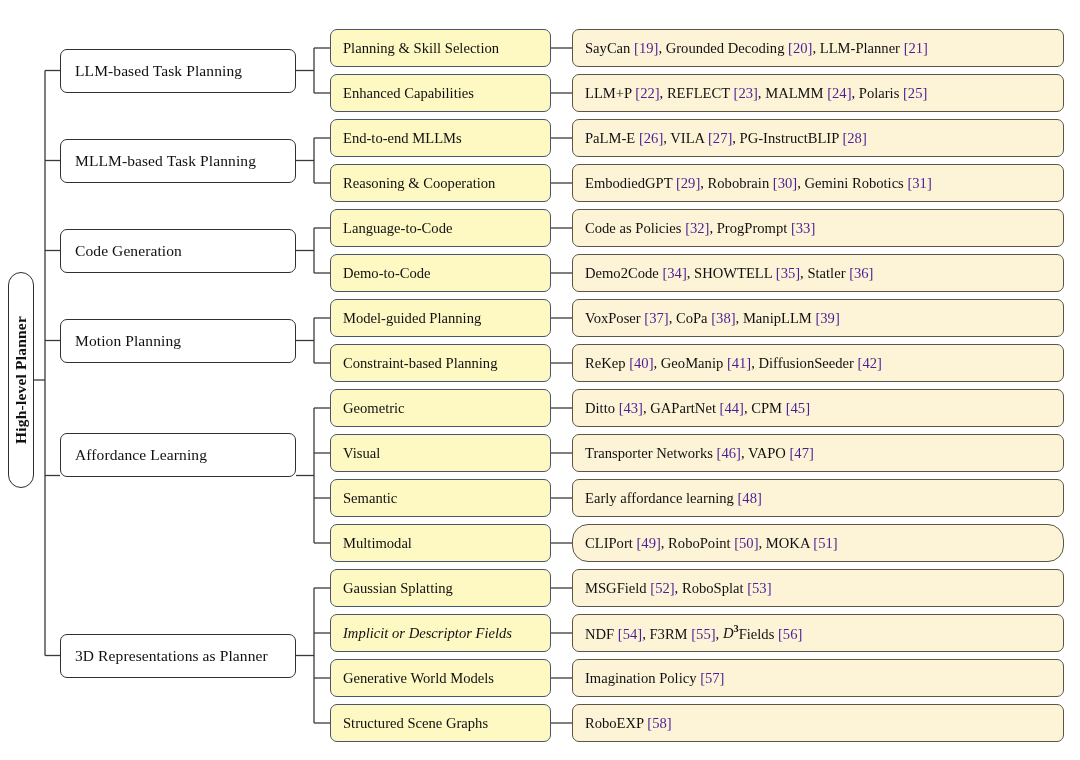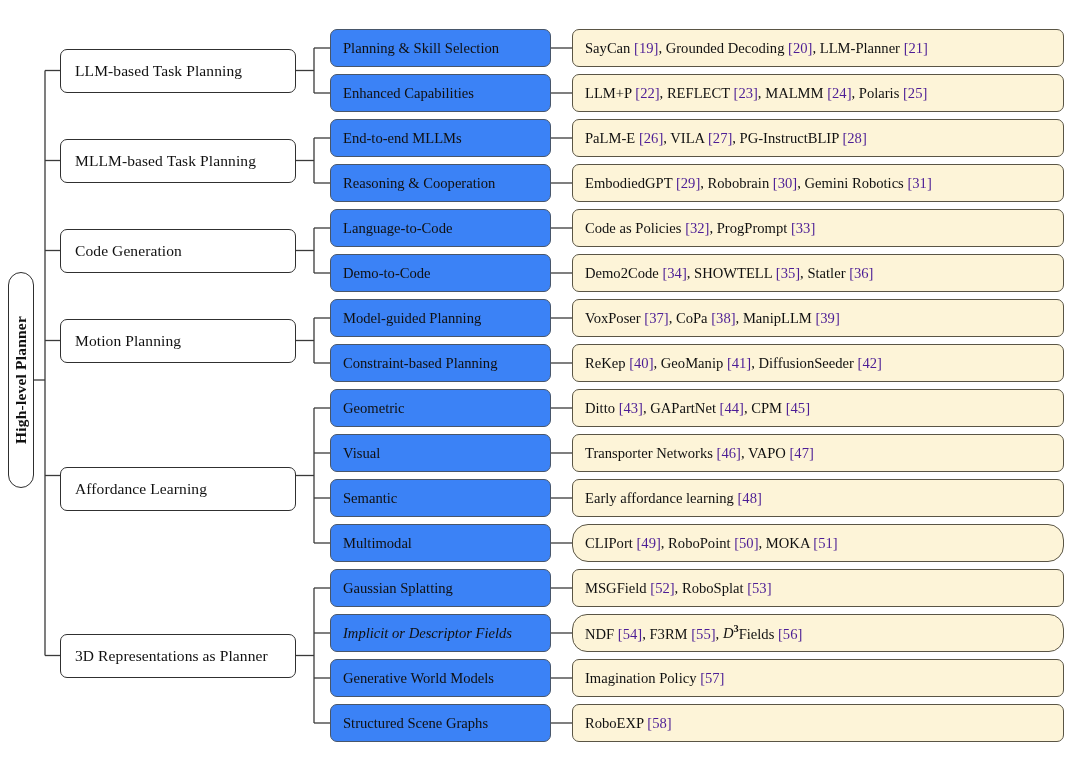--- a/index.html
+++ b/index.html
@@ -49,21 +49,21 @@
     background: #ffffff;
     border-color: #303030;
     padding-left: 14px;
   }
   .lvl1-node .lbl {
     font-size: 15.5px;
     color: #101010;
     letter-spacing: 0.1px;
   }
   .lvl2-node {
-    background: #3b82f6;
+    background: #fef9c3;
     border-color: #48566a;
     padding-left: 12px;
   }
   .lvl2-node .lbl {
     font-size: 14.6px;
     color: #101010;
   }
   .leaf-node {
     background: #fdf4d8;
     border-color: #5a5545;
@@ -228,33 +228,33 @@
       </div>
       <div class="node leaf-node" style="left: 572px; top: 479px; width: 492px; height: 38px;">
         <span class="lbl">Early affordance learning <span class="cite">[48]</span></span>
       </div>
       <div class="node lvl2-node" style="left: 330px; top: 524px; width: 221px; height: 38px;">
         <span class="lbl">Multimodal</span>
       </div>
       <div class="node leaf-node" style="left: 572px; top: 524px; width: 492px; height: 38px; border-radius: 16px;">
         <span class="lbl">CLIPort <span class="cite">[49]</span>, RoboPoint <span class="cite">[50]</span>, MOKA <span class="cite">[51]</span></span>
       </div>
-      <div class="node lvl1-node" style="left: 60px; top: 467px; width: 236px; height: 44px;">
+      <div class="node lvl1-node" style="left: 60px; top: 433px; width: 236px; height: 44px;">
         <span class="lbl">Affordance Learning</span>
       </div>
       <div class="node lvl2-node" style="left: 330px; top: 569px; width: 221px; height: 38px;">
         <span class="lbl">Gaussian Splatting</span>
       </div>
       <div class="node leaf-node" style="left: 572px; top: 569px; width: 492px; height: 38px;">
         <span class="lbl">MSGField <span class="cite">[52]</span>, RoboSplat <span class="cite">[53]</span></span>
       </div>
       <div class="node lvl2-node" style="left: 330px; top: 614px; width: 221px; height: 38px; font-style: italic;">
         <span class="lbl">Implicit or Descriptor Fields</span>
       </div>
-      <div class="node leaf-node" style="left: 572px; top: 614px; width: 492px; height: 38px; border-radius: 15px;">
+      <div class="node leaf-node" style="left: 572px; top: 614px; width: 492px; height: 38px;">
         <span class="lbl">NDF <span class="cite">[54]</span>, F3RM <span class="cite">[55]</span>, <span class="mathvar">D<sup>3</sup></span>Fields <span class="cite">[56]</span></span>
       </div>
       <div class="node lvl2-node" style="left: 330px; top: 659px; width: 221px; height: 38px;">
         <span class="lbl">Generative World Models</span>
       </div>
       <div class="node leaf-node" style="left: 572px; top: 659px; width: 492px; height: 38px;">
         <span class="lbl">Imagination Policy <span class="cite">[57]</span></span>
       </div>
       <div class="node lvl2-node" style="left: 330px; top: 704px; width: 221px; height: 38px;">
         <span class="lbl">Structured Scene Graphs</span>

